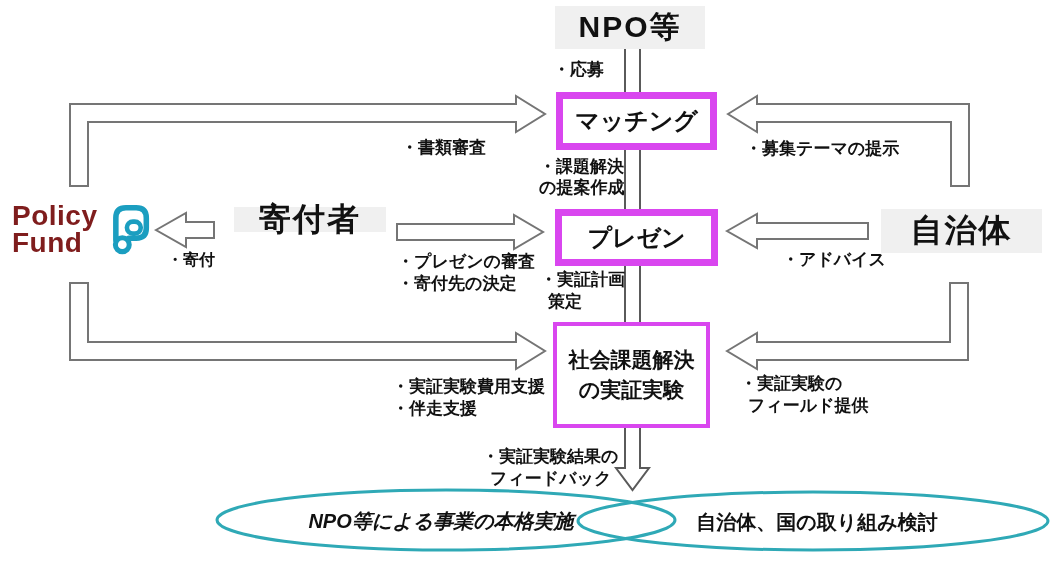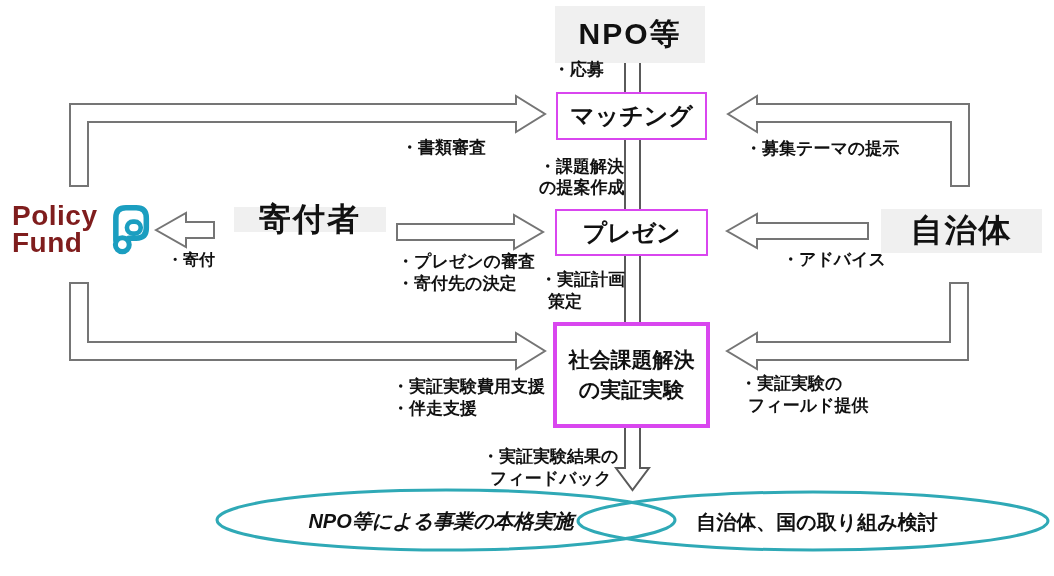--- a/index.html
+++ b/index.html
@@ -6,21 +6,21 @@
   .canvas{
     position:relative;width:1054px;height:576px;background:#ffffff;overflow:hidden;
     font-family:"Liberation Sans","DejaVu Sans",sans-serif;color:#111;
   }
   svg.layer{position:absolute;left:0;top:0;width:1054px;height:576px;}
   .actor{
     position:absolute;background:#f0f0f0;display:flex;align-items:center;justify-content:center;
     font-weight:700;letter-spacing:2px;white-space:nowrap;
   }
   .stepbox{
-    position:absolute;background:#ffffff;border:2px solid #d946ef;
+    position:absolute;background:#ffffff;border:7px solid #d946ef;
     display:flex;flex-direction:column;align-items:center;justify-content:center;
     font-weight:700;text-align:center;white-space:nowrap;
   }
   .note{position:absolute;font-weight:700;font-size:17px;line-height:22px;white-space:nowrap;}
   .note .ind{padding-left:8px;}
   .outcome-text{
     position:absolute;width:300px;text-align:center;font-weight:700;font-size:20px;white-space:nowrap;
   }
   .logo{position:absolute;left:12px;top:201px;display:flex;align-items:center;gap:5px;}
   .logo-words{font-weight:800;font-size:28px;line-height:27px;color:#7f1d1d;letter-spacing:0.5px;}
@@ -57,21 +57,21 @@
       <div>Policy</div>
       <div>Fund</div>
     </div>
     <svg width="48" height="56" viewBox="0 0 52 58">
       <path d="M15 41 V17 Q15 6 26 6 H37 Q48 6 48 17 V28 Q48 39 37 39 H29" fill="none" stroke="#1b9ec0" stroke-width="6" stroke-linecap="round"></path>
       <rect x="27" y="21" width="15" height="13" rx="6.5" fill="none" stroke="#1b9ec0" stroke-width="5"></rect>
       <circle cx="22" cy="46" r="7.5" fill="none" stroke="#1b9ec0" stroke-width="5.5"></circle>
     </svg>
   </div>
 
-  <div class="actor" style="left:555px;top:6px;width:150px;height:57px;font-size:30px;">
+  <div class="actor" style="left:555px;top:6px;width:150px;height:43px;font-size:30px;">
     <span>NPO等</span>
   </div>
   <div class="actor" style="left:234px;top:207px;width:152px;height:25px;font-size:32px;">
     <span>寄付者</span>
   </div>
   <div class="actor" style="left:881px;top:209px;width:161px;height:44px;font-size:32px;">
     <span>自治体</span>
   </div>
 
   <div class="stepbox" style="left:556px;top:92px;width:147px;height:44px;font-size:24px;">

